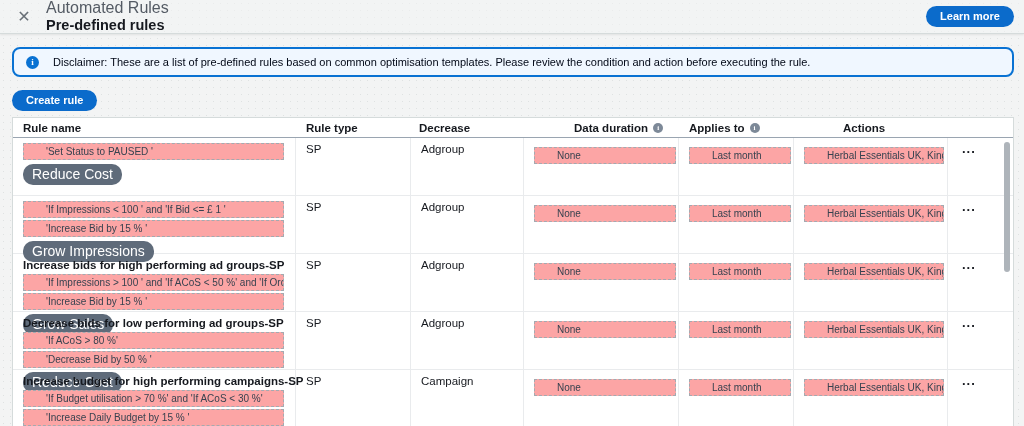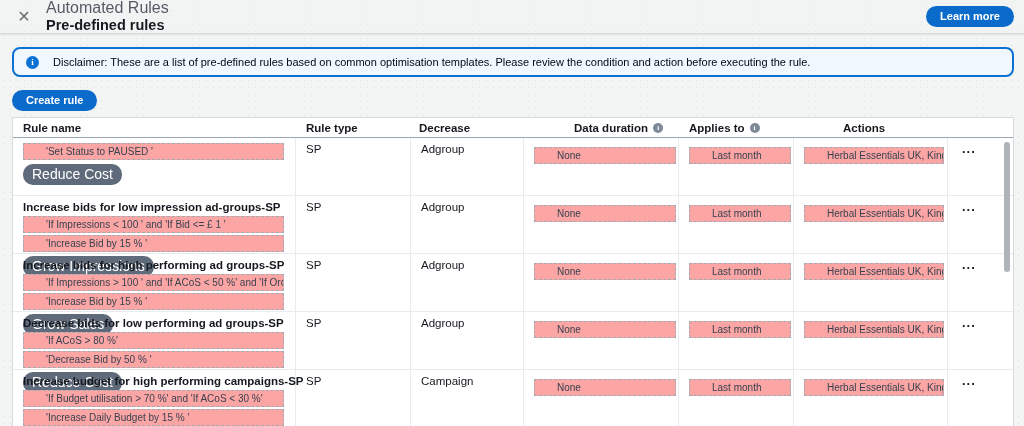--- a/index.html
+++ b/index.html
@@ -162,21 +162,20 @@
         <div class="td col-applies">
           <div class="dashed appl">Herbal Essentials UK, KingsbridgeCh...</div>
         </div>
         <div class="td col-actions">
           <button class="dots-btn">...</button>
         </div>
       </div>
 
       <div class="tr">
         <div class="td col-name">
-          <div class="rule-title">Increase bids for low impression ad-groups-SP</div>
           <div class="dashed cond">'If Impressions &lt; 100 ' and 'If Bid &lt;= £ 1 '</div>
           <div class="dashed act">'Increase Bid by 15 % '</div>
           <span class="badge">Grow Impressions</span>
         </div>
         <div class="td col-product">SP</div>
         <div class="td col-ruletype">Adgroup</div>
         <div class="td col-schedule">
           <div class="dashed sched">None</div>
         </div>
         <div class="td col-duration">

